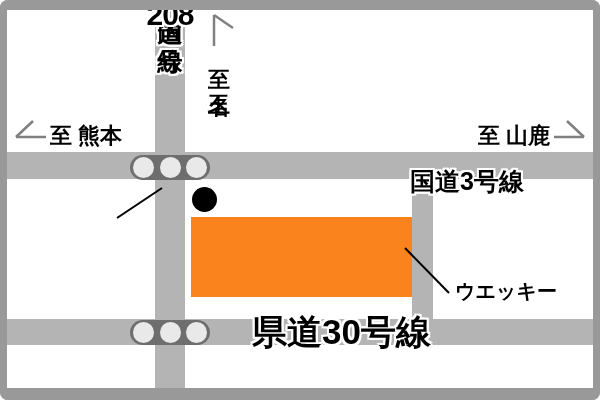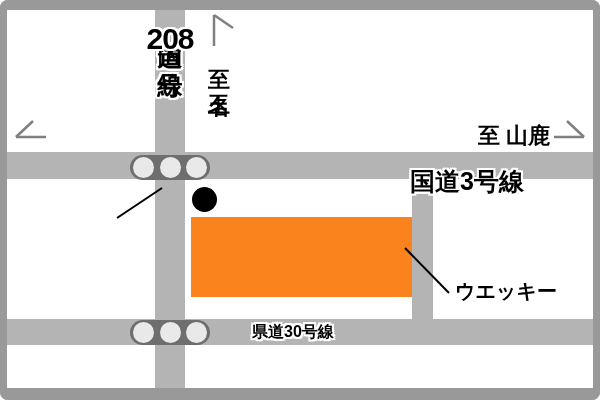--- a/index.html
+++ b/index.html
@@ -51,46 +51,47 @@
     <span class="lamp"></span>
     <span class="lamp"></span>
     <span class="lamp"></span>
   </div>
   <div class="abs signal" style="left:130px; top:320px; width:80px; height:25px;">
     <span class="lamp"></span>
     <span class="lamp"></span>
     <span class="lamp"></span>
   </div>
 
-  <div class="abs r208-label" style="left:138px; top:25px; width:64px;">
+  <div class="abs r208-label" style="left:138px; top:1px; width:64px;">
     <span class="r208-v v-text">国道</span>
     <span class="r208-num">208</span>
     <span class="r208-v v-text">号線</span>
   </div>
 
   <svg class="abs" style="left:204px; top:12px;" width="34" height="36" viewBox="0 0 34 36">
     <line x1="10" y1="3" x2="10" y2="34" stroke="#808080" stroke-width="2.5"></line>
     <line x1="10" y1="3" x2="29" y2="16" stroke="#808080" stroke-width="2.5"></line>
   </svg>
   <div class="abs plain-label v-text" style="left:204px; top:52px; font-size:22px;">至 玉名</div>
 
   <svg class="abs" style="left:14px; top:118px;" width="34" height="22" viewBox="0 0 34 22">
     <line x1="2" y1="19" x2="32" y2="19" stroke="#808080" stroke-width="2.5"></line>
     <line x1="2" y1="19" x2="19" y2="3" stroke="#808080" stroke-width="2.5"></line>
   </svg>
+  <div class="abs plain-label" style="left:50px; top:121px; font-size:22px;">至 熊本</div>
 
   <div class="abs plain-label" style="left:478px; top:121px; font-size:22px;text-align:center;">至 山鹿</div>
   <svg class="abs" style="left:552px; top:118px;" width="34" height="22" viewBox="0 0 34 22">
     <line x1="2" y1="19" x2="32" y2="19" stroke="#808080" stroke-width="2.5"></line>
     <line x1="15" y1="3" x2="32" y2="19" stroke="#808080" stroke-width="2.5"></line>
   </svg>
 
   <div class="abs road-label" style="left:410px; top:152px;margin-top:16px;">国道3号線</div>
 
-  <div class="abs road-label" style="left:252px; top:318px; font-size:16px;">県道30号線</div>
+  <div class="abs road-label" style="left:252px; top:318px; font-size:35px;">県道30号線</div>
 
   <svg class="abs" style="left:114px; top:184px;" width="52" height="38" viewBox="0 0 52 38">
     <line x1="3" y1="34" x2="48" y2="4" stroke="#000" stroke-width="2"></line>
   </svg>
 
   <div class="abs" style="left:192px; top:187px; width:25px; height:25px; border-radius:50%; background:#000;"></div>
 
   <svg class="abs" style="left:403px; top:246px;" width="50" height="52" viewBox="0 0 50 52">
     <line x1="2" y1="2" x2="46" y2="47" stroke="#000" stroke-width="2"></line>
   </svg>

